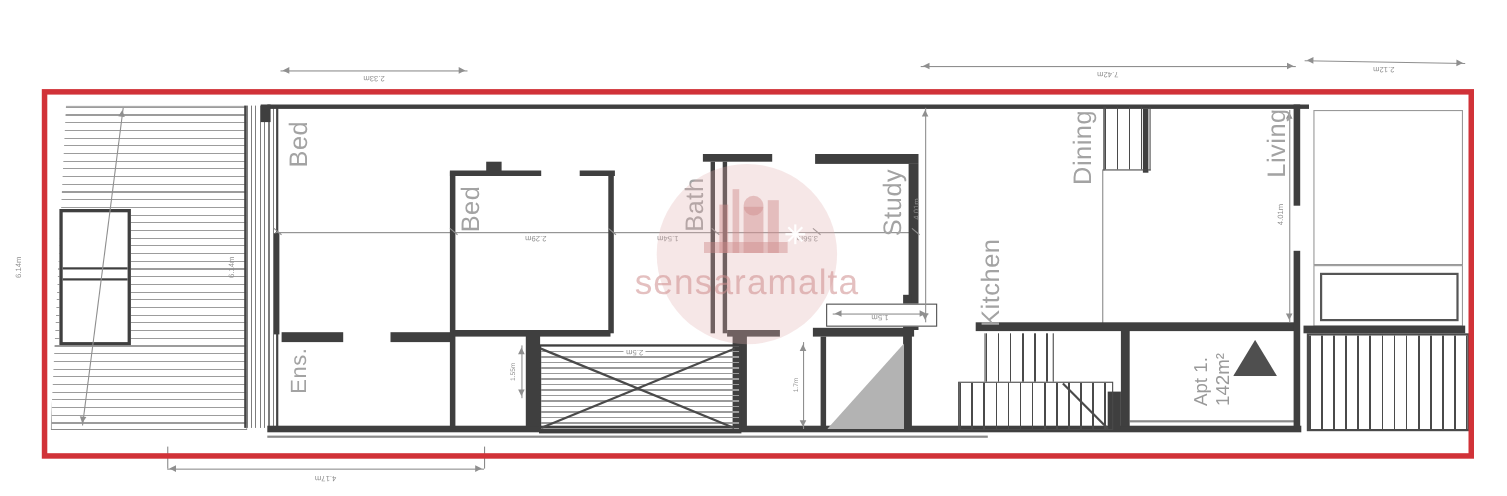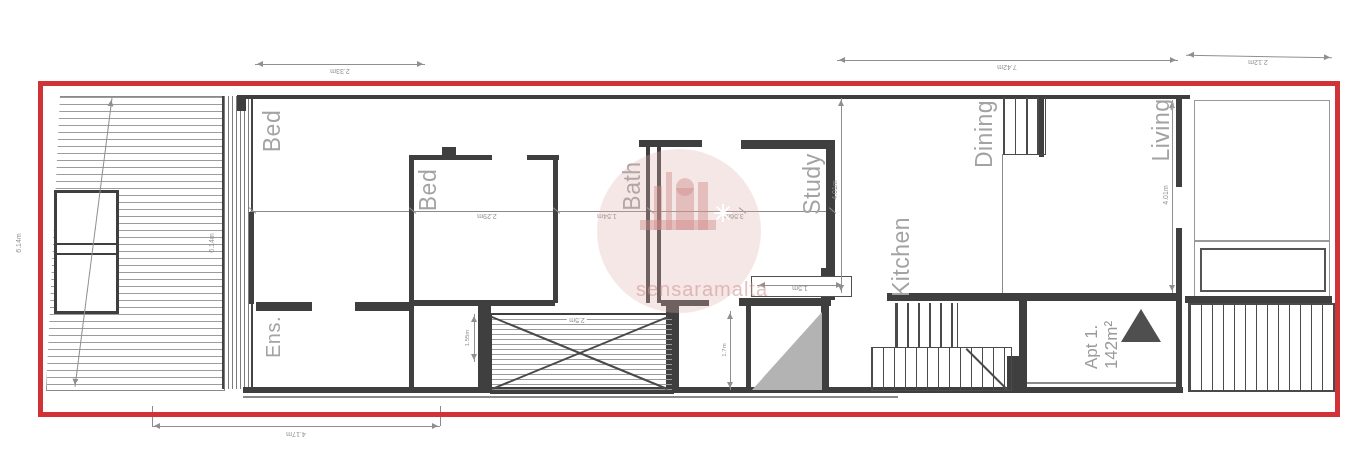--- a/index.html
+++ b/index.html
@@ -172,19 +172,19 @@
       <div class="abs" style="left:36px;top:30px;width:18px;height:42px;background:rgba(206,138,138,.45);"></div>
       <div class="abs" style="left:58px;top:24px;width:10px;height:48px;background:rgba(206,138,138,.45);"></div>
       <div class="abs" style="left:0;top:62px;width:76px;height:10px;background:rgba(206,138,138,.45);"></div>
     </div>
     <div class="abs" style="left:714px;top:204px;width:18px;height:18px;">
       <div class="wmbar" style="transform:rotate(0deg);"></div>
       <div class="wmbar" style="transform:rotate(45deg);"></div>
       <div class="wmbar" style="transform:rotate(90deg);"></div>
       <div class="wmbar" style="transform:rotate(135deg);"></div>
     </div>
-    <div class="abs" style="left:702px;top:257px;transform:translate(-50%,-50%);font-size:20px;letter-spacing:1px;
-                color:rgba(206,140,140,.55);margin-top:32px;">sensaramalta</div>
+    <div class="abs" style="left:679px;top:257px;transform:translate(-50%,-50%);font-size:32px;letter-spacing:1px;
+                color:rgba(206,140,140,.55);">sensaramalta</div>
   </div>
 
   <div class="abs" style="left:38px;top:81px;width:1292px;height:326px;border:5px solid #d13238;z-index:6;"></div>
 
 </div>
 
 </body></html>

